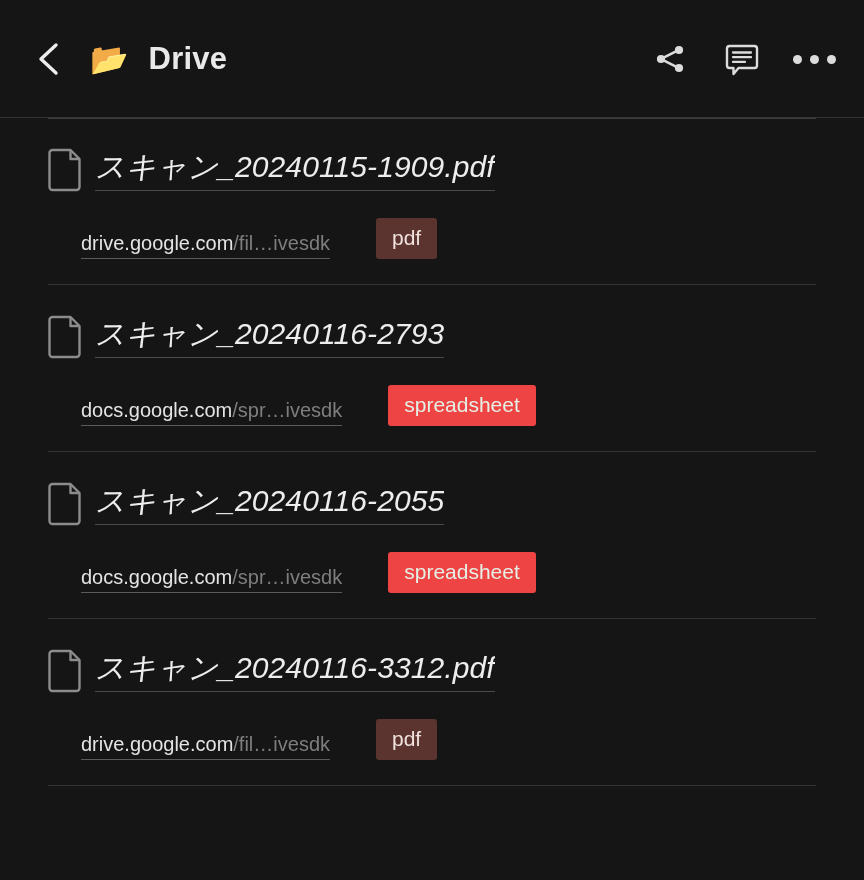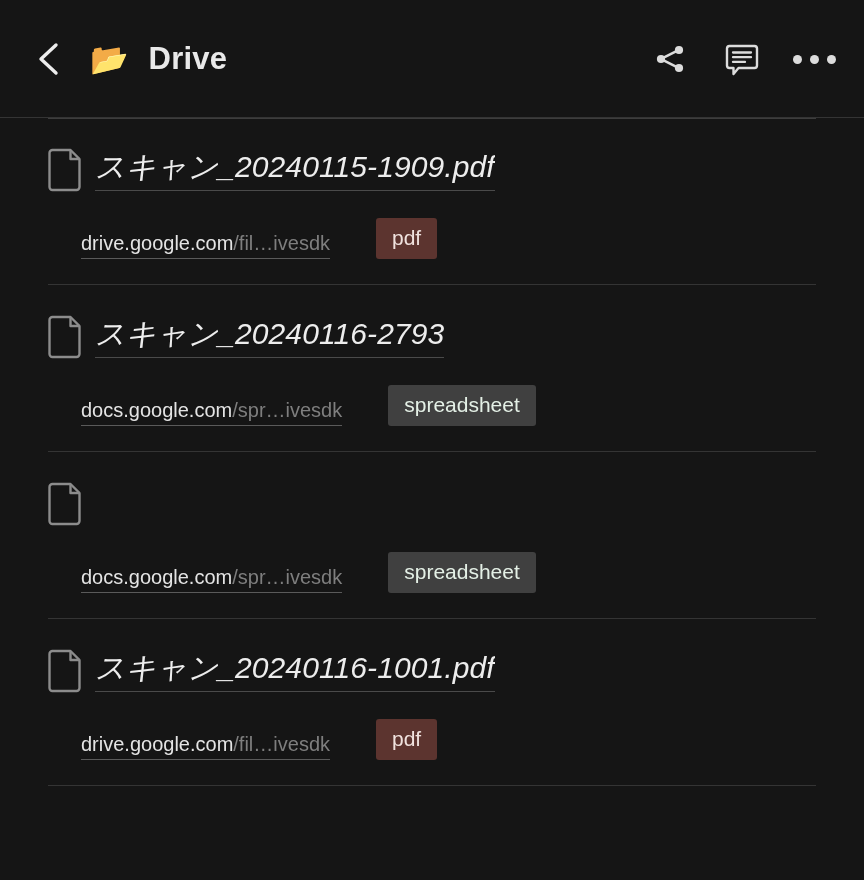--- a/index.html
+++ b/index.html
@@ -173,21 +173,21 @@
     line-height: 1;
     padding: 9px 16px 11px 16px;
     border-radius: 3px;
     white-space: nowrap;
   }
   .badge.pdf {
     background: #5c342f;
     color: #f0e2de;
   }
   .badge.spreadsheet {
-    background: #404040;
+    background: #ef4444;
     color: #e4f0e6;
   }
 
   .item-rule {
     position: absolute;
     left: 48px;
     right: 48px;
     bottom: 0;
     height: 1px;
     background: #343434;
@@ -295,39 +295,40 @@
   </div>
 
   <div class="item">
     <div class="item-title-row">
       <span class="file-icon">
         <svg width="36" height="44" viewBox="0 0 36 44" fill="none">
           <path d="M4.5 2 H22.5 L31.5 11 V39 A3 3 0 0 1 28.5 42 H4.5 A3 3 0 0 1 1.5 39 V5 A3 3 0 0 1 4.5 2 Z" stroke="#8c8c8c" stroke-width="2.4" stroke-linejoin="round"></path>
           <path d="M22.5 2 V11 H31.5" stroke="#8c8c8c" stroke-width="2.4" stroke-linejoin="round"></path>
         </svg>
       </span>
+      <span class="item-title">スキャン_20240116-2055</span>
     </div>
     <div class="item-meta-row">
       <span class="item-url">
         <span class="url-host">docs.google.com</span><span class="url-path">/spr…ivesdk</span>
       </span>
       <span class="badge spreadsheet">spreadsheet</span>
     </div>
     <div class="item-rule"></div>
   </div>
 
   <div class="item">
     <div class="item-title-row">
       <span class="file-icon">
         <svg width="36" height="44" viewBox="0 0 36 44" fill="none">
           <path d="M4.5 2 H22.5 L31.5 11 V39 A3 3 0 0 1 28.5 42 H4.5 A3 3 0 0 1 1.5 39 V5 A3 3 0 0 1 4.5 2 Z" stroke="#8c8c8c" stroke-width="2.4" stroke-linejoin="round"></path>
           <path d="M22.5 2 V11 H31.5" stroke="#8c8c8c" stroke-width="2.4" stroke-linejoin="round"></path>
         </svg>
       </span>
-      <span class="item-title">スキャン_20240116-1001.pdf</span>
+      <span class="item-title">スキャン_20240116-3312.pdf</span>
     </div>
     <div class="item-meta-row">
       <span class="item-url">
         <span class="url-host">drive.google.com</span><span class="url-path">/fil…ivesdk</span>
       </span>
       <span class="badge pdf">pdf</span>
     </div>
     <div class="item-rule"></div>
   </div>
 </div>

